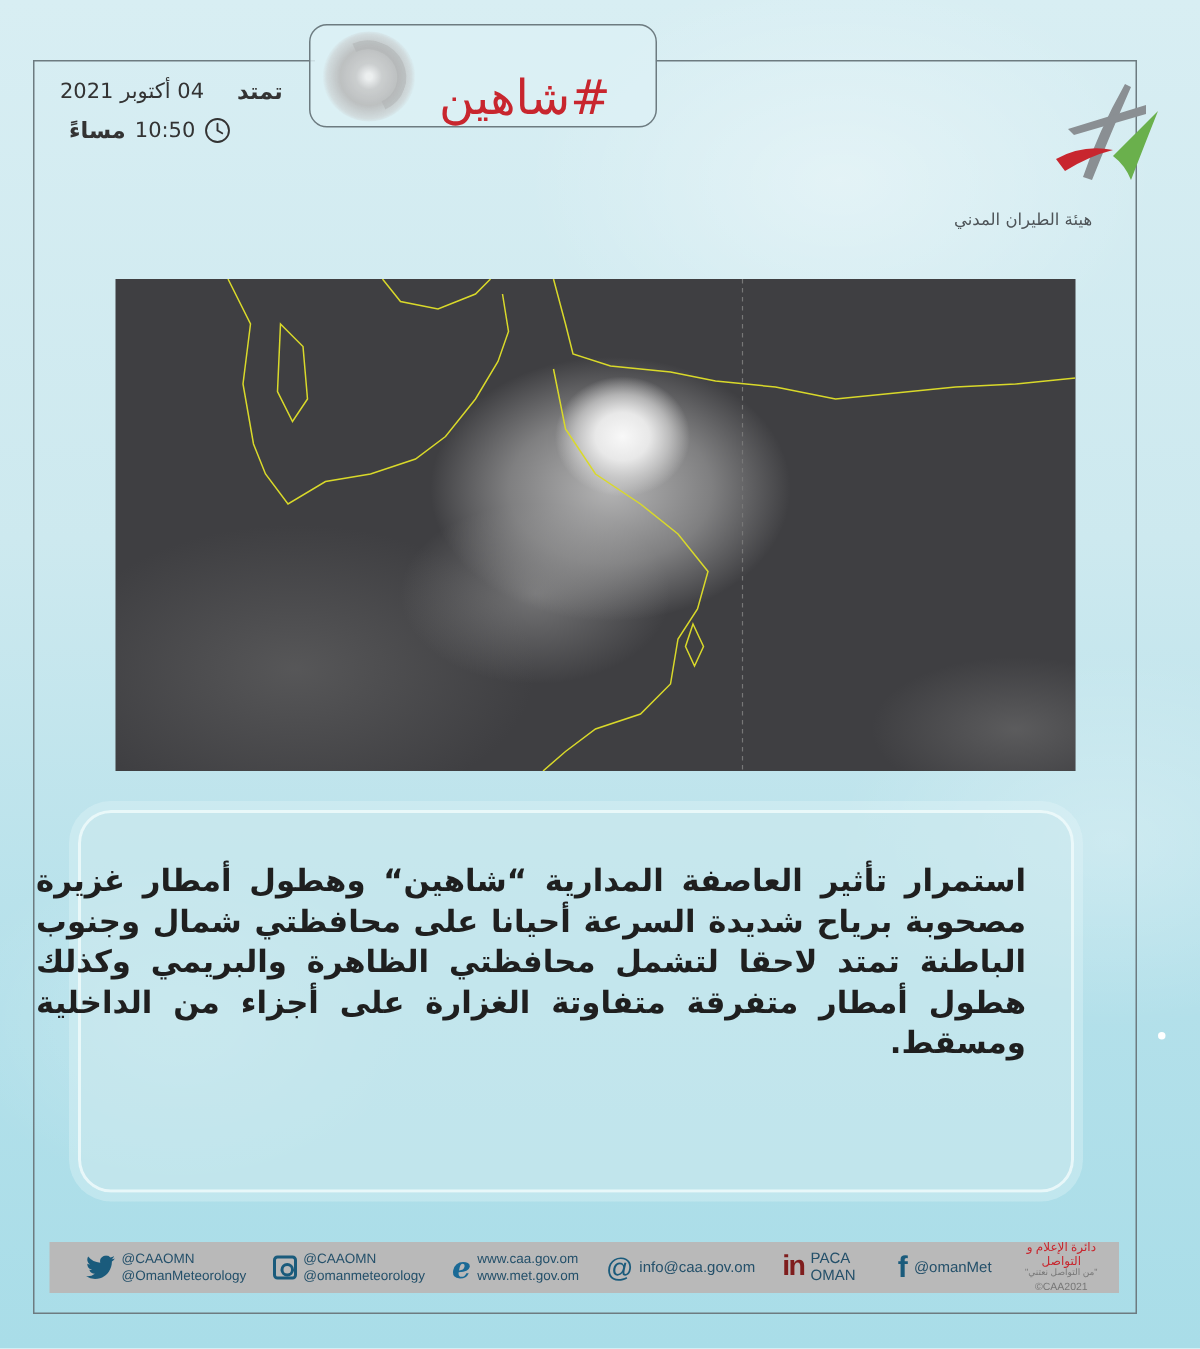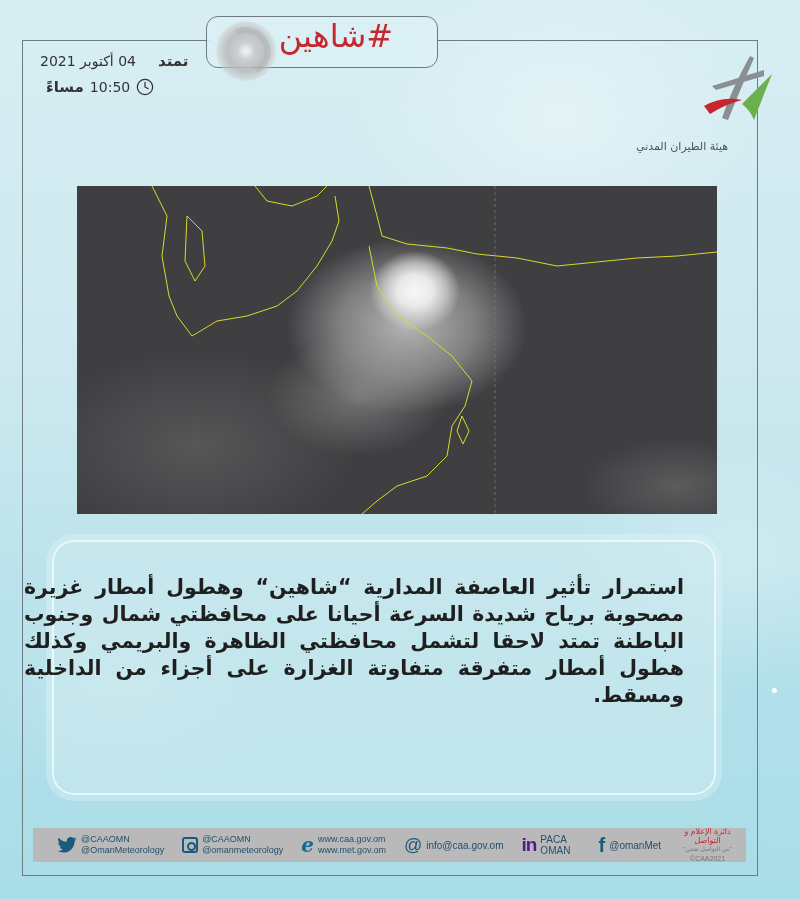--- a/index.html
+++ b/index.html
@@ -17,24 +17,24 @@
       radial-gradient(ellipse 220px 160px at 120px 680px, rgba(255,255,255,0.2), transparent 70%);
   }
   .frame {
     position: absolute; left: 22px; top: 40px; width: 736px; height: 836px;
     border: 1.5px solid #6d7b80; border-top: none;
   }
   .frame-top-left { position: absolute; left: 22px; top: 40px; width: 188px; border-top: 1.5px solid #6d7b80; }
   .frame-top-right { position: absolute; left: 437px; top: 40px; width: 321px; border-top: 1.5px solid #6d7b80; }
 
   .hashtag-box {
-    position: absolute; left: 206px; top: 16px; width: 232px; height: 52px;
+    position: absolute; left: 206px; top: 16px; width: 232px; height: 69px;
     border: 1.5px solid #6d7b80; border-radius: 12px;
     background: rgba(220,240,245,0.85);
-    display: flex; align-items: flex-start; justify-content: flex-end; padding-right: 44px;
+    display: flex; align-items: flex-end; justify-content: flex-end; padding-right: 30px;
   }
   .storm-icon {
     position: absolute; left: 8px; top: 4px; width: 62px; height: 60px; border-radius: 50%;
     background: radial-gradient(circle at 50% 50%, #efefef 0 5%, #c9c9c9 20%, #b8b8b8 45%, rgba(200,200,200,0.6) 65%, transparent 72%);
     opacity: 0.85;
   }
   .storm-icon::after {
     content: ""; position: absolute; inset: 6px; border-radius: 50%;
     border: 6px solid rgba(170,170,170,0.55); border-left-color: transparent; border-bottom-color: transparent;
     transform: rotate(20deg);
@@ -95,21 +95,21 @@
   }
   .f-item { display: flex; align-items: center; gap: 4px; margin-right: 18px; }
   .f-item .lines { font-size: 9px; line-height: 11px; color: #24506a; }
   .f-item .single { font-size: 10px; color: #24506a; }
   .f-icon { display: inline-flex; align-items: center; justify-content: center; }
   .ico-tw { width: 20px; height: 16px; }
   .ico-ig { width: 16px; height: 16px; border: 2.5px solid #1a5b7c; border-radius: 3px; position: relative; }
   .ico-ig::after { content: ""; position: absolute; left: 3px; top: 3px; width: 5px; height: 5px; border: 2px solid #1a5b7c; border-radius: 50%; }
   .ico-ie { font-family: "DejaVu Serif", serif; font-size: 20px; font-style: italic; font-weight: bold; color: #1a6a96; }
   .ico-at { font-size: 18px; color: #1a5b7c; }
-  .ico-in { font-size: 19px; font-weight: bold; color: #4c1d95; letter-spacing: -1px; text-align: right; }
+  .ico-in { font-size: 19px; font-weight: bold; color: #7f1d1d; letter-spacing: -1px; text-align: right; }
   .ico-fb { font-size: 20px; font-weight: bold; color: #1a5b7c; }
   .f-dept { margin-left: auto; text-align: center; line-height: 9px; }
   .f-dept .d1 { font-size: 8px; color: #c8262e; direction: rtl; }
   .f-dept .d2 { font-size: 6px; color: #777; direction: rtl; }
   .f-dept .d3 { font-size: 7px; color: #777; }
 </style>
 </head>
 <body>
 
 <div class="bg-swirl"></div>

